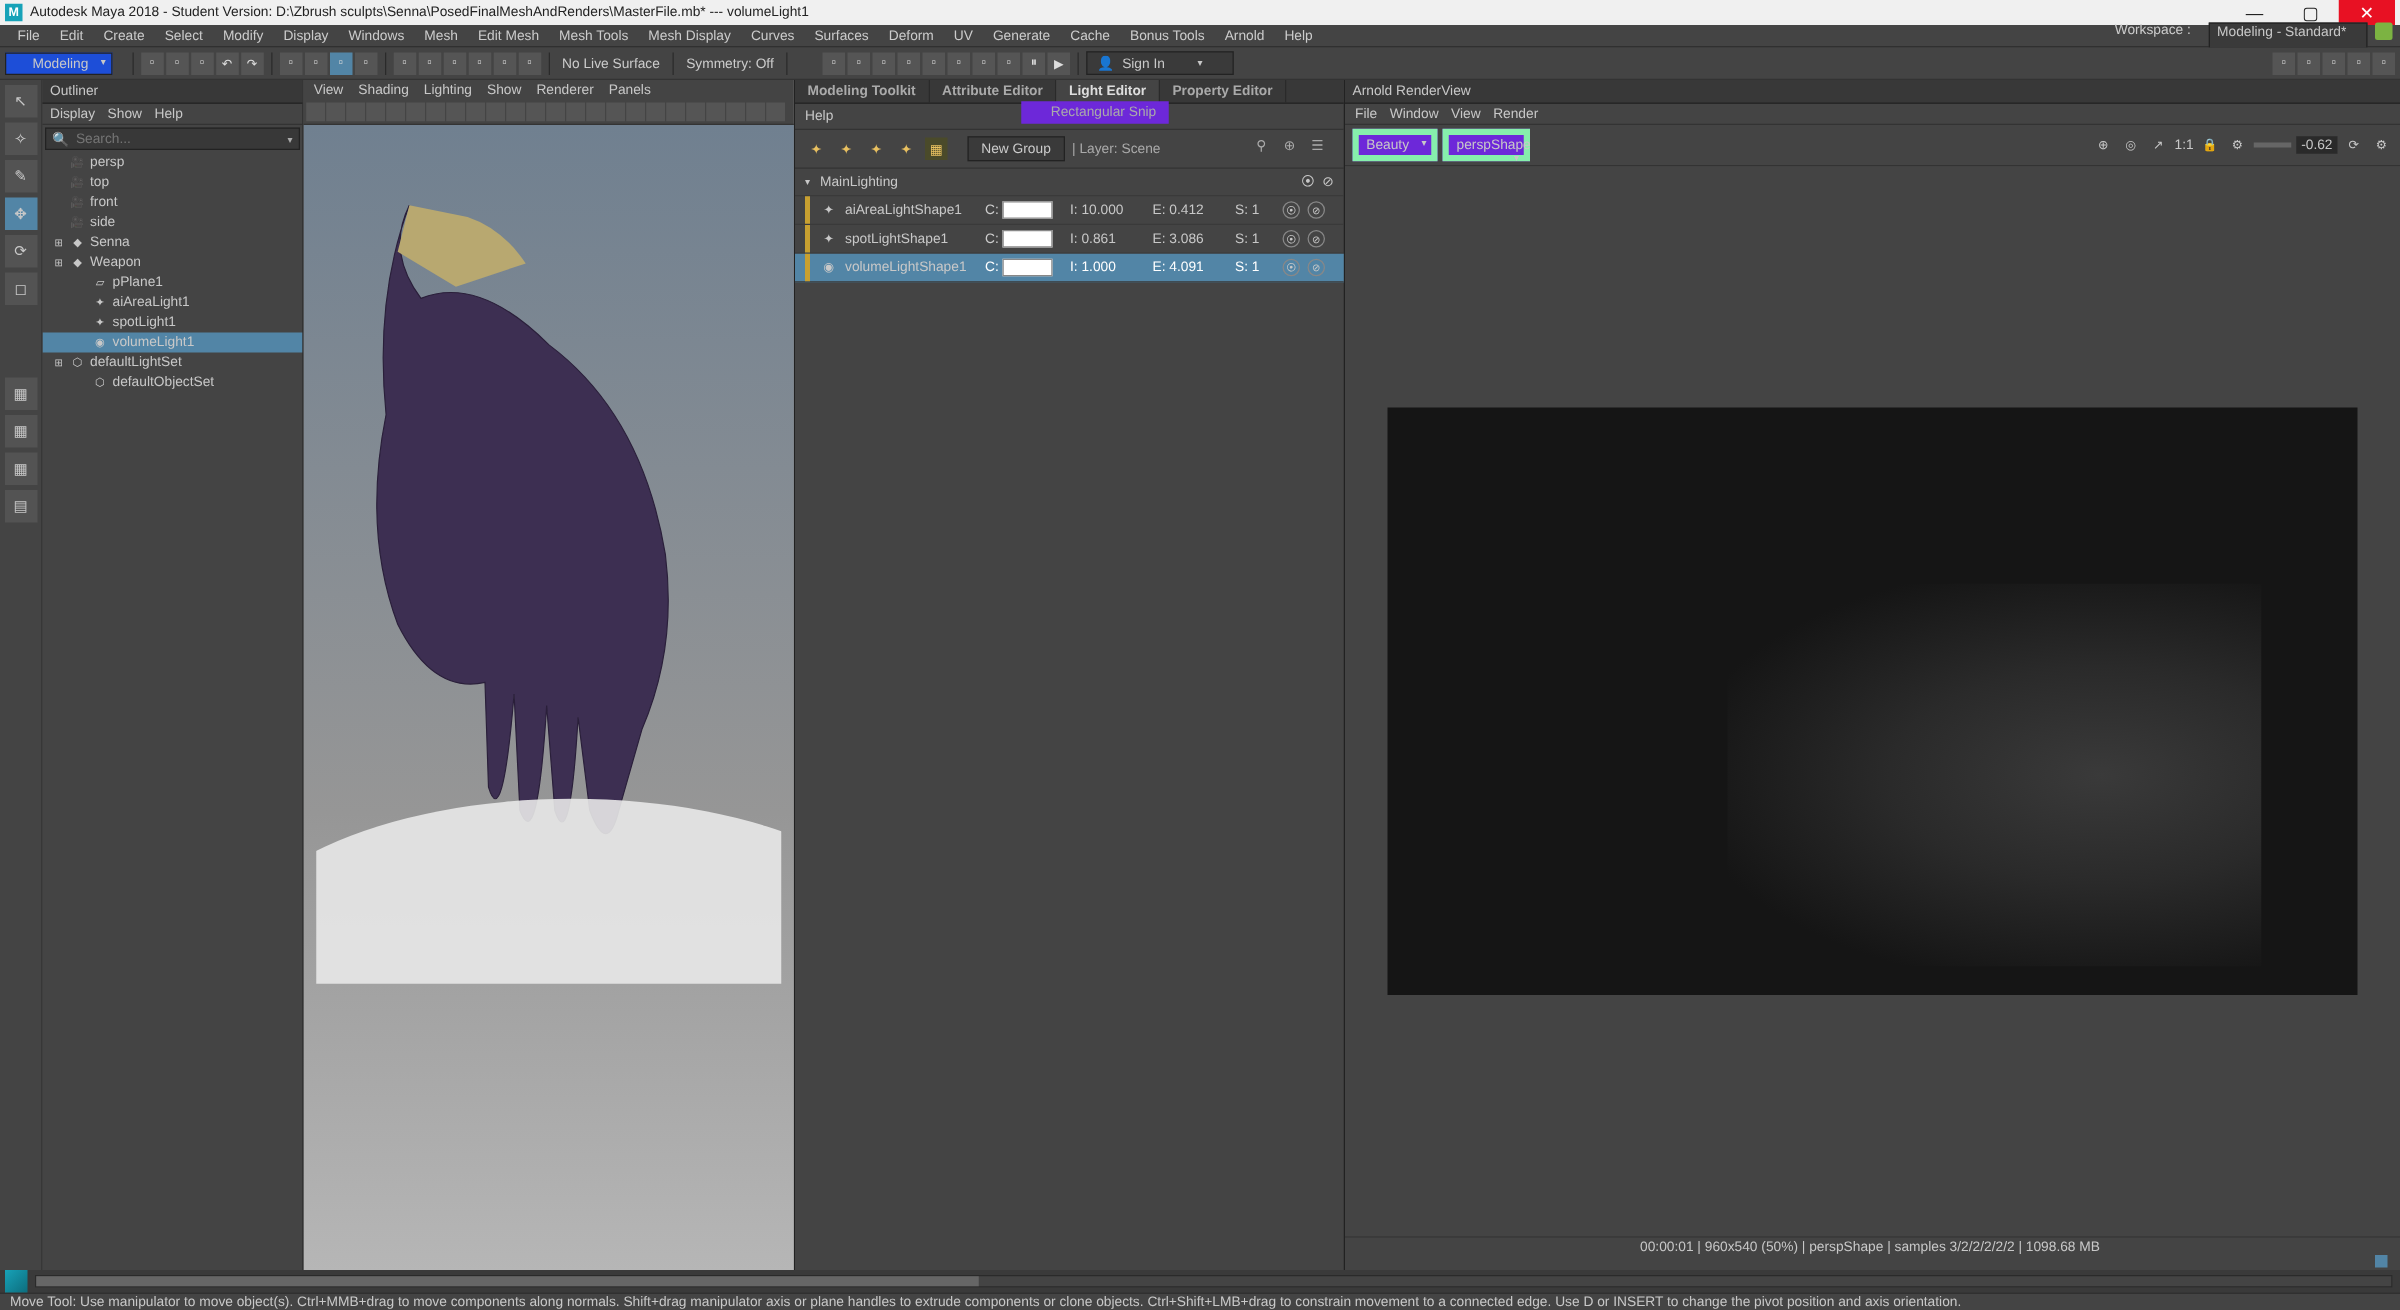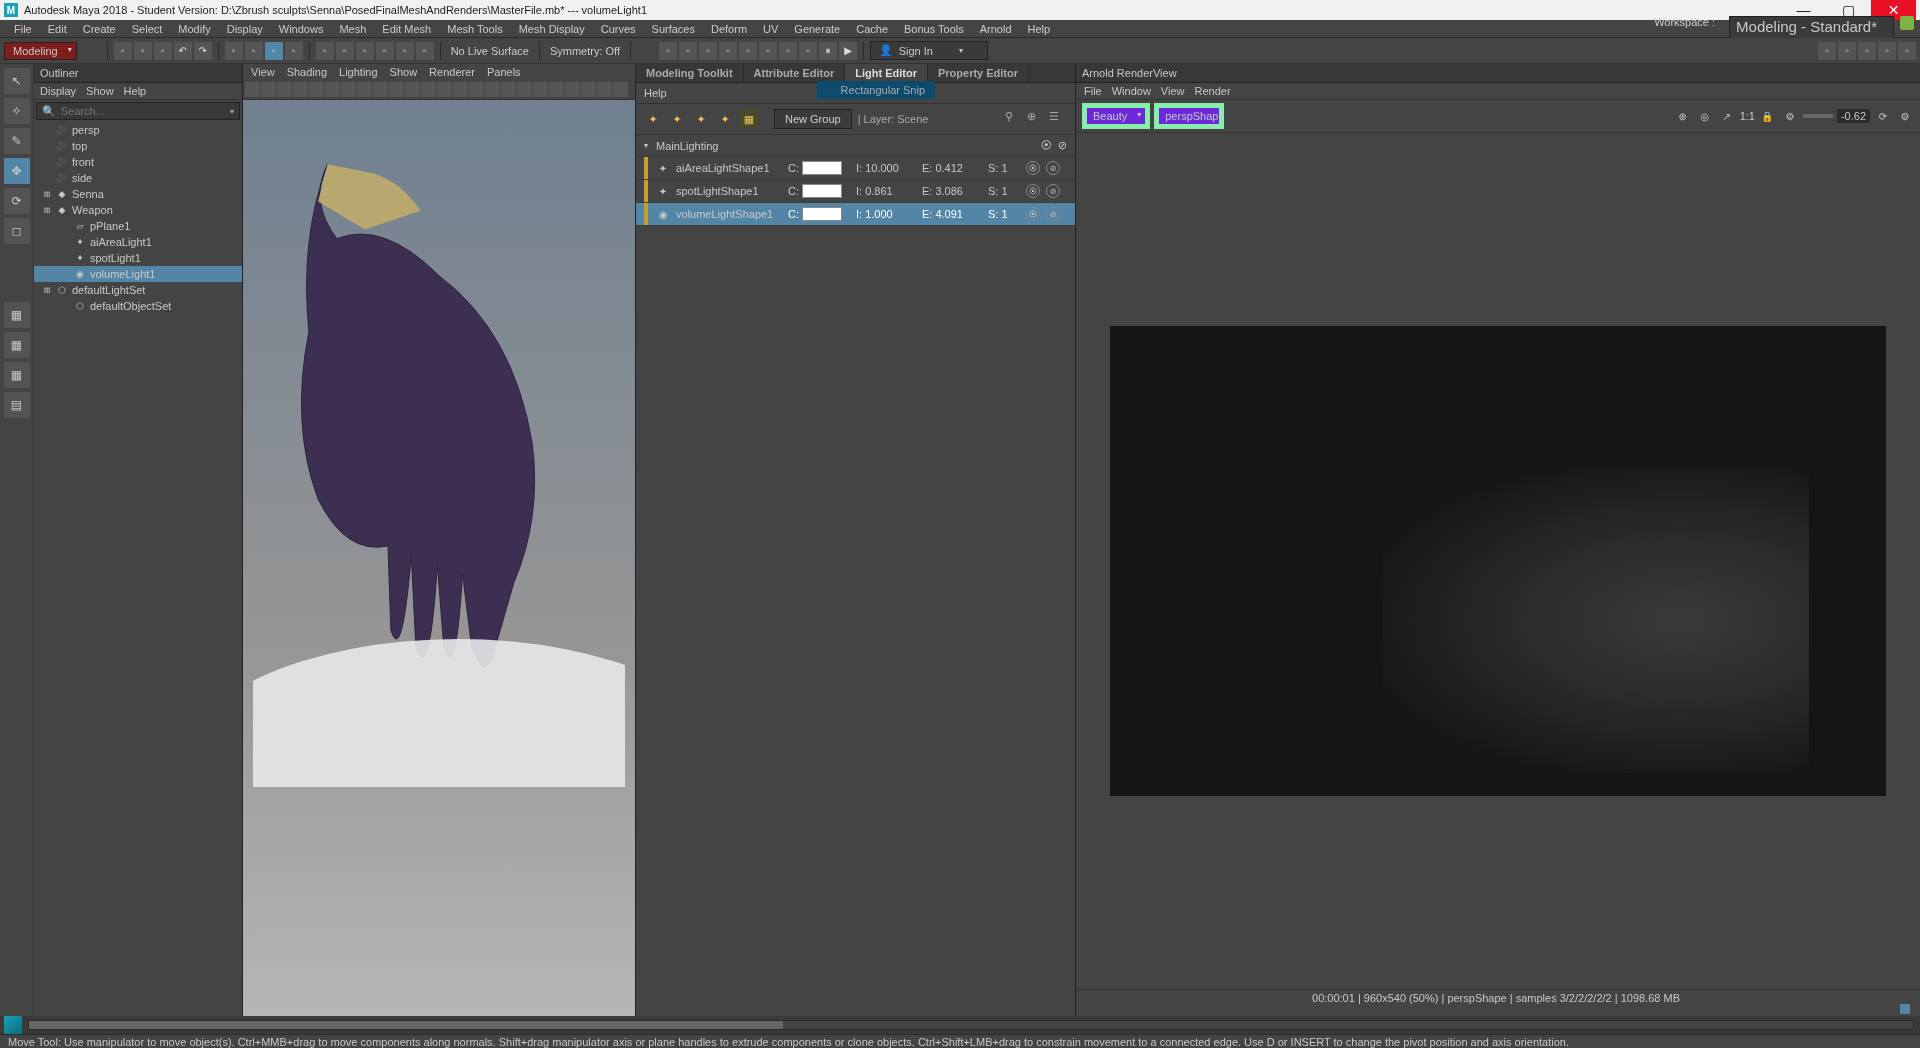--- a/index.html
+++ b/index.html
@@ -5,24 +5,24 @@
 * { margin: 0; padding: 0; box-sizing: border-box; font-family: "Segoe UI", Tahoma, sans-serif; font-size: 11px; color: #c8c8c8; user-select: none; }
 body { background: #444444; overflow: hidden; width: 1920px; height: 1048px; }
 .titlebar { height: 20px; background: #f0f0f0; display: flex; align-items: center; padding: 0 4px; }
 .titlebar .icon { width: 14px; height: 14px; background: #17a2b8; margin-right: 6px; display: flex; align-items: center; justify-content: center; color: #fff; font-weight: bold; font-size: 10px; }
 .titlebar .title { color: #222; flex: 1; font-size: 11px; }
 .titlebar .winbtn { width: 45px; height: 20px; display: flex; align-items: center; justify-content: center; color: #222; font-size: 14px; }
 .titlebar .winbtn.close { background: #e81123; color: #fff; }
 .menubar { height: 18px; background: #444; display: flex; align-items: center; padding: 0 6px; border-bottom: 1px solid #2a2a2a; }
 .menubar span { color: #ccc; padding: 0 8px; font-size: 11px; }
 .menubar .ws { margin-left: auto; display: flex; gap: 6px; }
-.menubar .ws-dd { background: #3a3a3a; border: 1px solid #222; padding: 1px 16px 6px 6px; font-size: 15px; position: relative; }
+.menubar .ws-dd { background: #3a3a3a; border: 1px solid #222; padding: 1px 16px 6px 6px; font-size: 11px; position: relative; }
 .menubar .lock { width: 14px; height: 14px; background: #7cb342; border-radius: 2px; }
 .shelf-row { height: 26px; background: #444; display: flex; align-items: center; border-bottom: 1px solid #333; padding: 0 4px; gap: 2px; position: relative; }
-.shelf-dd { background: #7f1d1d; border: 1px solid #222; padding: 2px 18px 2px 8px; font-size: 11px; margin-right: 24px; position: relative; }
+.shelf-dd { background: #1d4ed8; border: 1px solid #222; padding: 2px 18px 2px 21px; font-size: 11px; margin-right: 10px; position: relative; }
 .shelf-dd::after { content: "▾"; position: absolute; right: 4px; font-size: 8px; }
 .tbtn { width: 18px; height: 18px; background: #555; border: none; display: inline-flex; align-items: center; justify-content: center; font-size: 10px; color: #ddd; }
 .tbtn.sel { background: #5285a6; }
 .sep { width: 1px; height: 18px; background: #2a2a2a; margin: 0 4px; }
 .shelf-label { color: #ccc; font-size: 11px; padding: 0 4px; }
 .signin-box { background: #3a3a3a; border: 1px solid #222; padding: 2px 24px 2px 8px; display: flex; align-items: center; gap: 6px; }
 .main { display: flex; height: calc(100% - 20px - 18px - 26px - 18px - 14px); }
 .toolbox { width: 34px; background: #444; border-right: 1px solid #333; display: flex; flex-direction: column; align-items: center; padding: 4px 0; gap: 4px; }
 .toolbox .tb { width: 26px; height: 26px; background: #535353; display: flex; align-items: center; justify-content: center; font-size: 12px; }
 .toolbox .tb.active { background: #5285a6; }
@@ -44,21 +44,21 @@
 .vp-menu { background: #444; display: flex; gap: 12px; padding: 2px 8px; font-size: 11px; }
 .vp-toolbar { background: #444; display: flex; align-items: center; padding: 2px; gap: 1px; border-bottom: 1px solid #333; }
 .vp-toolbar .vt { width: 15px; height: 15px; background: #555; font-size: 8px; display: inline-flex; align-items: center; justify-content: center; }
 .vp-canvas { flex: 1; background: linear-gradient(180deg, #708090 0%, #969696 60%, #b6b6b6 100%); position: relative; overflow: hidden; }
 .hand-silhouette { position: absolute; top: 0; left: 10px; width: 95%; height: 75%; }
 .light-editor-panel { width: 441px; background: #444; border-left: 1px solid #222; border-right: 1px solid #222; display: flex; flex-direction: column; }
 .tabs-row { background: #383838; display: flex; border-bottom: 1px solid #222; font-weight: bold; }
 .tab { padding: 3px 10px; font-size: 11px; color: #aaa; border-right: 1px solid #2a2a2a; }
 .tab.active { background: #444; color: #ddd; }
 .le-help { padding: 4px 8px; font-size: 11px; position: relative; }
-.snap-tip { position: absolute; right: 140px; top: -2px; background: #0c4a6e; padding: 3px 10px 3px 24px; font-size: 11px; color: #aaa; }
+.snap-tip { position: absolute; right: 140px; top: -2px; background: #6d28d9; padding: 3px 10px 3px 24px; font-size: 11px; color: #aaa; }
 .le-toolbar { border-top: 1px solid #333; border-bottom: 1px solid #333; padding: 5px 8px; display: flex; align-items: center; gap: 6px; }
 .le-toolbar .lt { width: 18px; height: 18px; display: inline-flex; align-items: center; justify-content: center; font-size: 11px; color: #e8c060; }
 .le-toolbar .lt.yellow { background: #4a4a2a; }
 .new-group-btn { background: #3a3a3a; border: 1px solid #222; padding: 3px 10px; color: #ccc; font-size: 11px; }
 .layer-label { color: #aaa; font-size: 11px; }
 .le-toolbar .right-icons { margin-left: auto; display: flex; gap: 4px; }
 .le-toolbar .ri { width: 18px; height: 18px; color: #aaa; }
 .col-headers { display: flex; border-bottom: 1px solid #333; padding: 4px 8px; font-size: 11px; color: #ccc; }
 .col-headers .ch { }
 .ch-name { width: 145px; }

